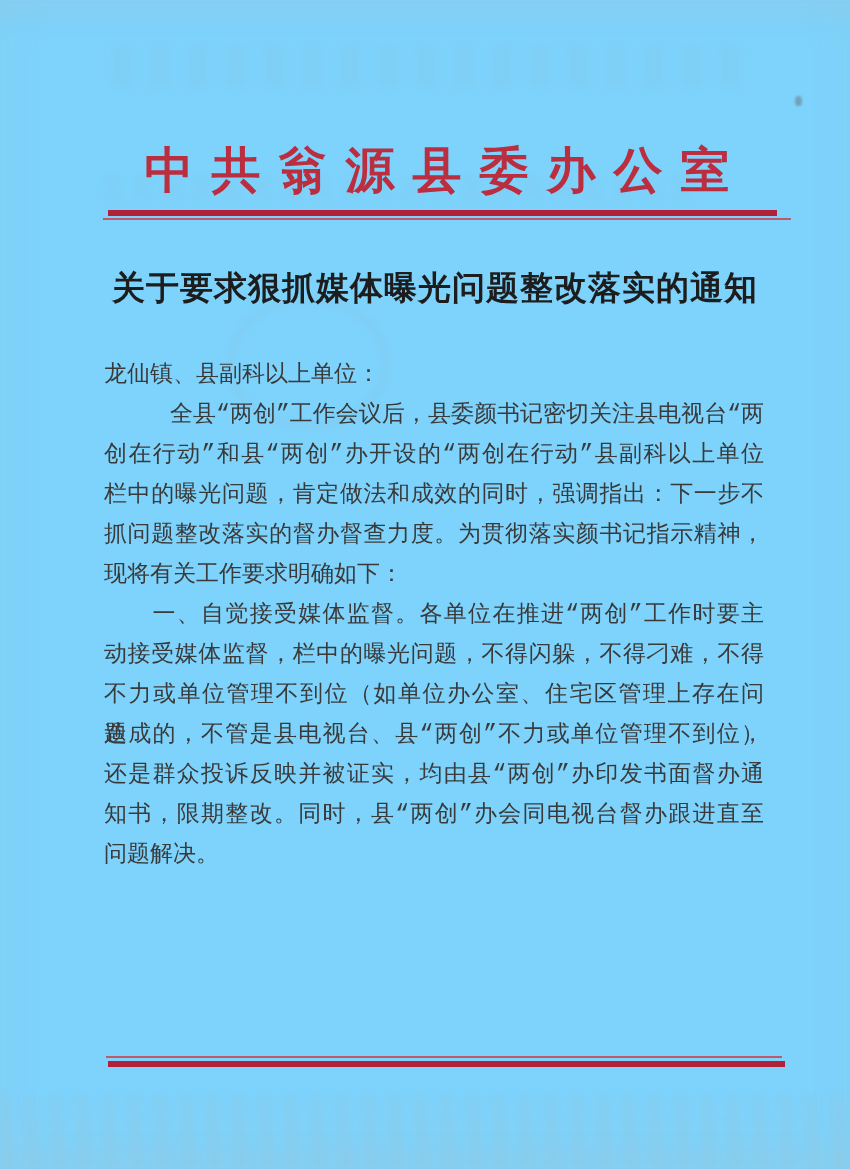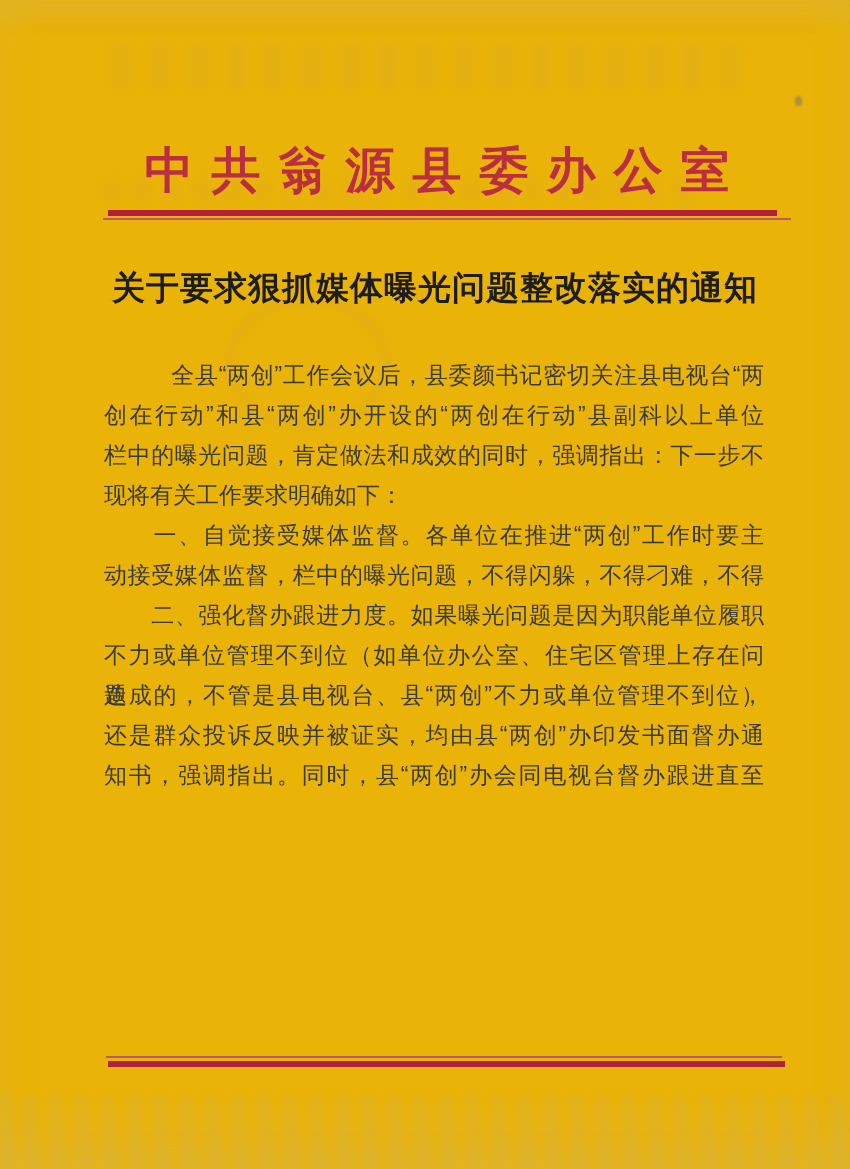--- a/index.html
+++ b/index.html
@@ -1,22 +1,22 @@
 <!DOCTYPE html>
 <html><head>
 <meta charset="utf-8">
 <style>
   html, body { margin: 0; padding: 0; background: #e8e8e6; }
   .page {
     position: relative;
     width: 850px; height: 1169px;
     margin: 0 auto;
-    background: #eab308;
+    background: #7dd3fc;
     overflow: hidden;
-    font-family: Liberation Sans, sans-serif;
+    font-family: Liberation Mono, monospace;
     box-shadow: inset 0 0 40px rgba(180,180,175,0.12);
   }
 
   
   .letterhead {
     position: absolute; top: 138px; left: 0; width: 100%;
     text-align: center;
     font-size: 49px; font-weight: bold;
     color: #bb2e40;
     letter-spacing: 18px; text-indent: 18px;
@@ -109,29 +109,31 @@
   <div class="artifact speck"></div>
   <div class="artifact bottom-noise"></div>
 
   <div class="letterhead">中共翁源县委办公室</div>
   <div class="rule rule-top-thick"></div>
   <div class="rule rule-top-thin"></div>
 
   <div class="doc-title">关于要求狠抓媒体曝光问题整改落实的通知</div>
 
   <div class="body-text">
+    <div class="bl">龙仙镇、县副科以上单位：</div>
     <div class="bl j p2x">　　全县“两创”工作会议后，县委颜书记密切关注县电视台“两</div>
     <div class="bl j">创在行动”和县“两创”办开设的“两创在行动”县副科以上单位</div>
     <div class="bl j">栏中的曝光问题，肯定做法和成效的同时，强调指出：下一步不</div>
+    <div class="bl j">抓问题整改落实的督办督查力度。为贯彻落实颜书记指示精神，</div>
     <div class="bl">现将有关工作要求明确如下：</div>
     <div class="bl j">　　一、自觉接受媒体监督。各单位在推进“两创”工作时要主</div>
     <div class="bl j">动接受媒体监督，栏中的曝光问题，不得闪躲，不得刁难，不得</div>
-    <div class="bl j">　　二、强化督办跟进力度。如果曝光问题是因为职能单位履职</div>
     <div class="bl j">不力或单位管理不到位（如单位办公室、住宅区管理上存在问题）</div>
     <div class="bl j">造成的，不管是县电视台、县“两创”不力或单位管理不到位，</div>
     <div class="bl j">还是群众投诉反映并被证实，均由县“两创”办印发书面督办通</div>
-    <div class="bl j">知书，强调指出。同时，县“两创”办会同电视台督办跟进直至</div>
+    <div class="bl j">知书，限期整改。同时，县“两创”办会同电视台督办跟进直至</div>
+    <div class="bl">问题解决。</div>
   </div>
 
   <div class="rule rule-bot-thin"></div>
   <div class="rule rule-bot-thick"></div>
 
 </div>
 
 </body></html>

